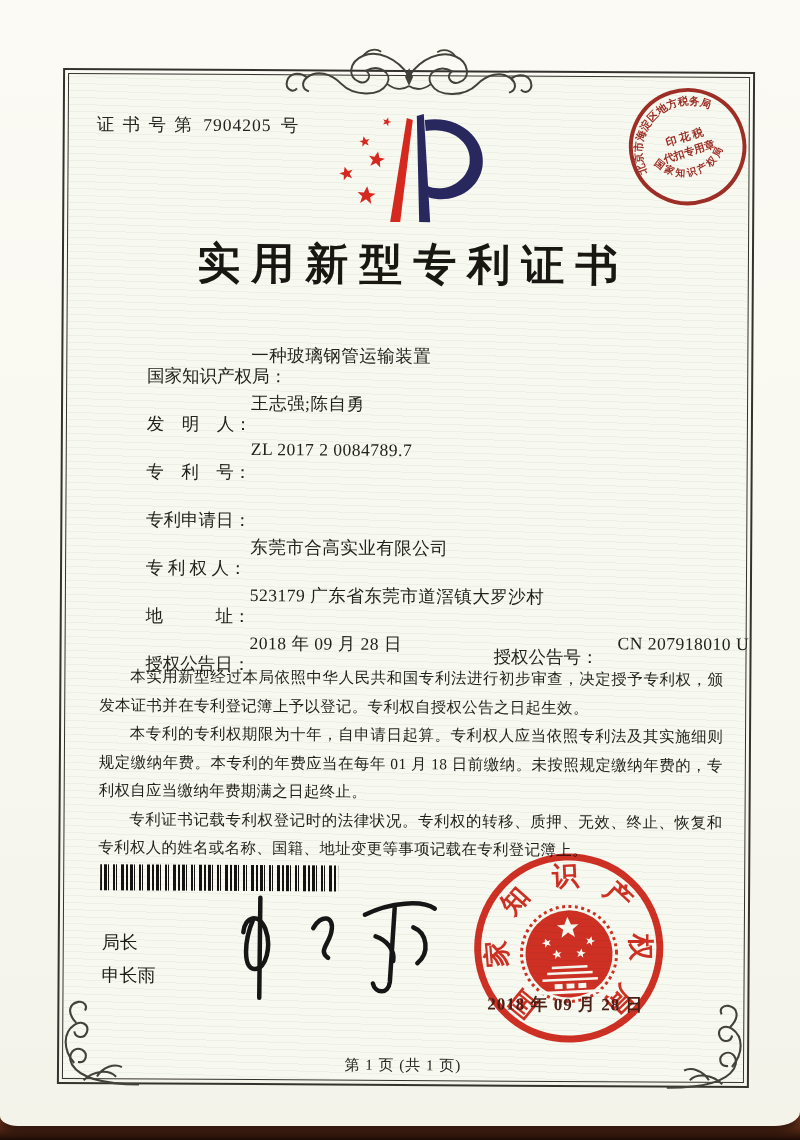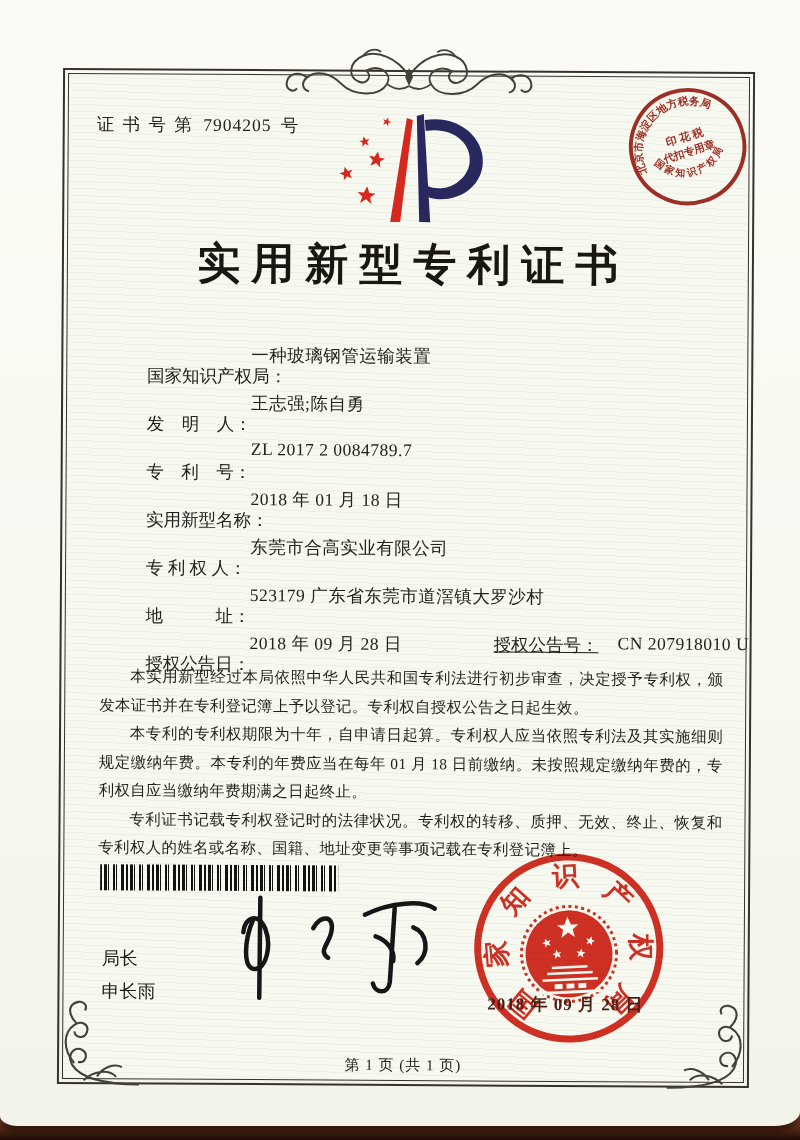--- a/index.html
+++ b/index.html
@@ -33,40 +33,40 @@
   .logo{position:absolute;left:256px;top:28px;}
   .tax-stamp{position:absolute;left:556px;top:6px;transform:rotate(-18deg);opacity:.93;mix-blend-mode:multiply;}
   .title{
     position:absolute;left:0;right:0;top:160px;margin:0;text-align:center;
     font-size:43px;font-weight:bold;color:#181712;letter-spacing:11px;text-indent:11px;
   }
   .fields{position:absolute;left:36px;top:268px;right:30px;}
   .frow{position:absolute;left:0;right:0;height:30px;font-size:17.5px;color:#22211d;white-space:pre;}
   .frow .lbl{display:inline-block;min-width:112px;}
   .frow .val{position:absolute;left:148px;top:0;letter-spacing:.5px;}
-  .frow .g-lbl{position:absolute;left:392px;top:0;text-decoration:underline;}
+  .frow .g-lbl{position:absolute;left:392px;top:12px;}
   .frow .g-val{position:absolute;left:516px;top:0;letter-spacing:.5px;}
   .paras{position:absolute;left:34px;top:588px;width:624px;color:#201f1b;}
   .paras p{
     margin:0;font-size:15.4px;line-height:28.5px;text-align:justify;
     text-indent:2em;letter-spacing:.4px;
   }
   .barcode{
     position:absolute;left:36px;top:790px;width:238px;height:26px;
     background-image:repeating-linear-gradient(90deg,
       #141210 0 2px, transparent 2px 4px,
       #141210 4px 7px, transparent 7px 8px,
       #141210 8px 9px, transparent 9px 13px,
       #141210 13px 15px, transparent 15px 16px,
       #141210 16px 17px, transparent 17px 21px,
       #141210 21px 24px, transparent 24px 26px);
   }
   .signer{
     position:absolute;left:38px;top:852px;font-family:"Liberation Sans","DejaVu Sans",sans-serif;
-    font-size:18px;color:#1d1c18;line-height:1.85;margin-top:16px;
+    font-size:18px;color:#1d1c18;line-height:1.85;
   }
   .signature{position:absolute;left:146px;top:812px;transform:rotate(-2deg);}
   .seal{position:absolute;left:406px;top:772px;width:198px;height:198px;transform:rotate(-3deg);mix-blend-mode:multiply;opacity:.95;}
   .seal-date{
     position:absolute;left:424px;top:916px;width:230px;font-size:17px;font-weight:bold;
     color:#471f14;letter-spacing:1px;white-space:pre;
   }
   .footer{position:absolute;left:0;right:0;top:980px;text-align:center;font-size:15px;color:#23221e;letter-spacing:1px;}
   .dragons{position:absolute;left:50%;top:-36px;margin-left:-140px;}
   .flourish{position:absolute;width:86px;height:92px;}
@@ -156,22 +156,21 @@
         </div>
         <div class="frow" style="top:48px">
           <span class="lbl">发　明　人：</span>
           <span class="val">王志强;陈自勇</span>
         </div>
         <div class="frow" style="top:96px">
           <span class="lbl">专　利　号：</span>
           <span class="val">ZL 2017 2 0084789.7</span>
         </div>
         <div class="frow" style="top:144px">
-          <span class="lbl">实用新型名称：</span>
-          <span class="val">2018 年 01 月 18 日</span>
+          <span class="lbl">专利申请日：</span>
         </div>
         <div class="frow" style="top:192px">
           <span class="lbl">专 利 权 人：</span>
           <span class="val">东莞市合高实业有限公司</span>
         </div>
         <div class="frow" style="top:240px">
           <span class="lbl">地　　　址：</span>
           <span class="val">523179 广东省东莞市道滘镇大罗沙村</span>
         </div>
         <div class="frow" style="top:288px">

